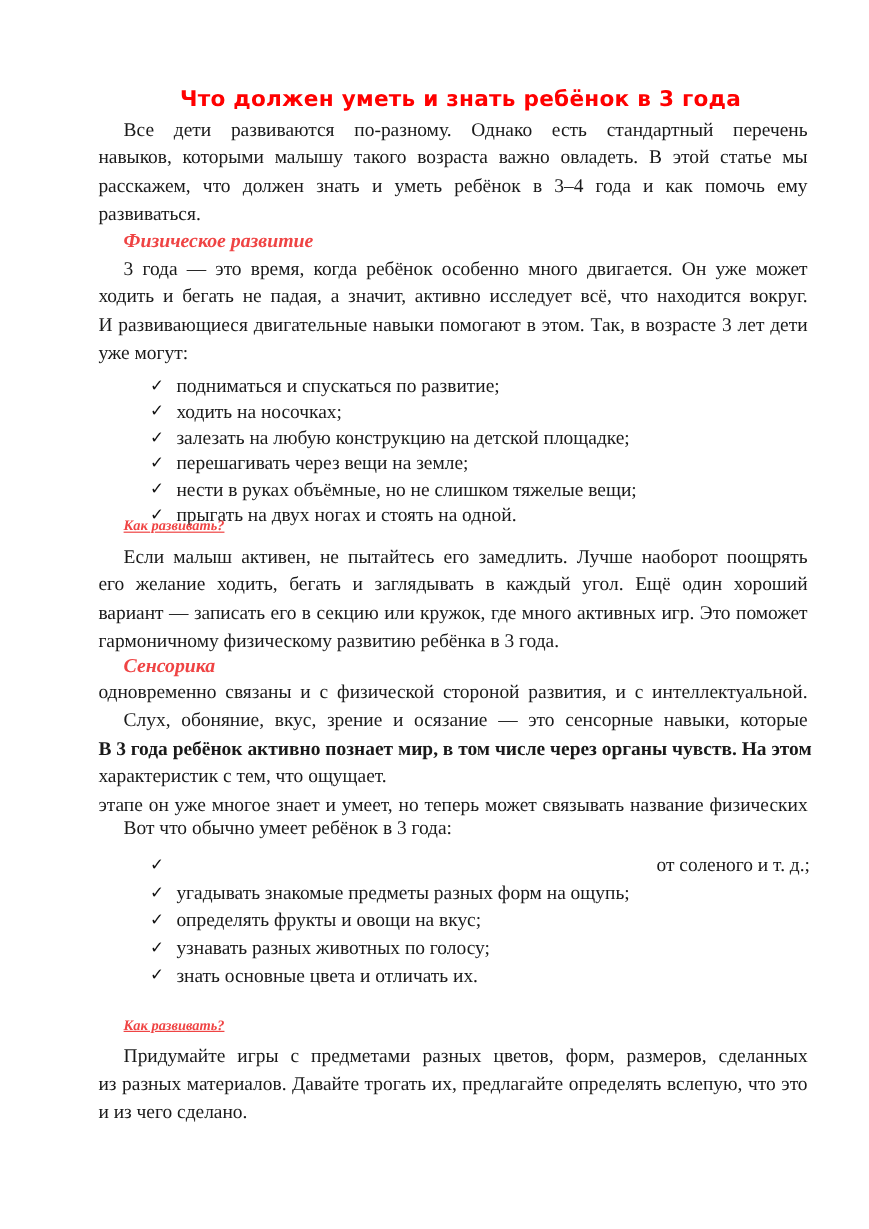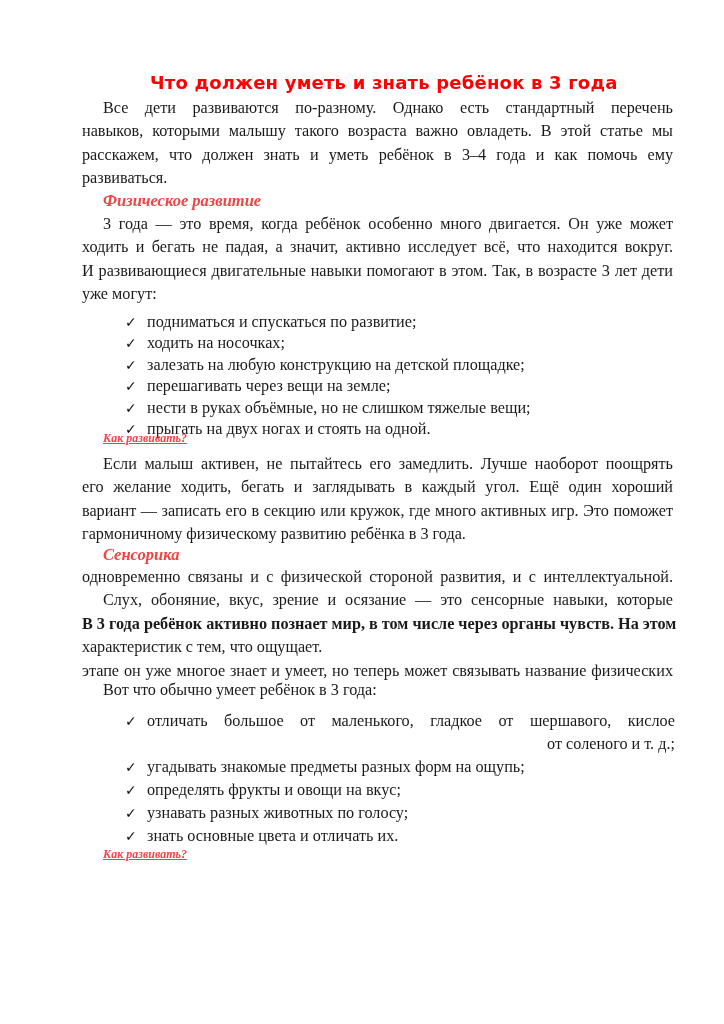--- a/index.html
+++ b/index.html
@@ -81,25 +81,29 @@
     <span class="line" style="margin-left:-21px;">этапе он уже многое знает и умеет, но теперь может связывать название физических</span>
   </div>
 
   <div class="block" style="top:679px;">
     <span class="line last">Вот что обычно умеет ребёнок в 3 года:</span>
   </div>
 
   <ul class="list list2" style="top:710px; line-height:23px;">
     <li>
         <span class="check">✓</span>
-        <span class="wrap">отличать большое от маленького, гладкое от шершавого, кислое</span>
         <span class="wrap2">от соленого и т. д.;</span>
       </li>
     <li><span class="check">✓</span><span>угадывать знакомые предметы разных форм на ощупь;</span></li>
     <li><span class="check">✓</span><span>определять фрукты и овощи на вкус;</span></li>
     <li><span class="check">✓</span><span>узнавать разных животных по голосу;</span></li>
     <li><span class="check">✓</span><span>знать основные цвета и отличать их.</span></li>
   </ul>
 
   <div class="h-black" style="top:847px;">Как развивать?</div>
 
+  <div class="block" style="top:869px;">
+    <span class="line">Придумайте игры с предметами разных цветов, форм, размеров, сделанных</span>
+    <span class="line" style="margin-left:-21px;">из разных материалов. Давайте трогать их, предлагайте определять вслепую, что это</span>
+    <span class="line last" style="margin-left:-21px;">и из чего сделано.</span>
+  </div>
 
 </div>
 
 </body></html>

